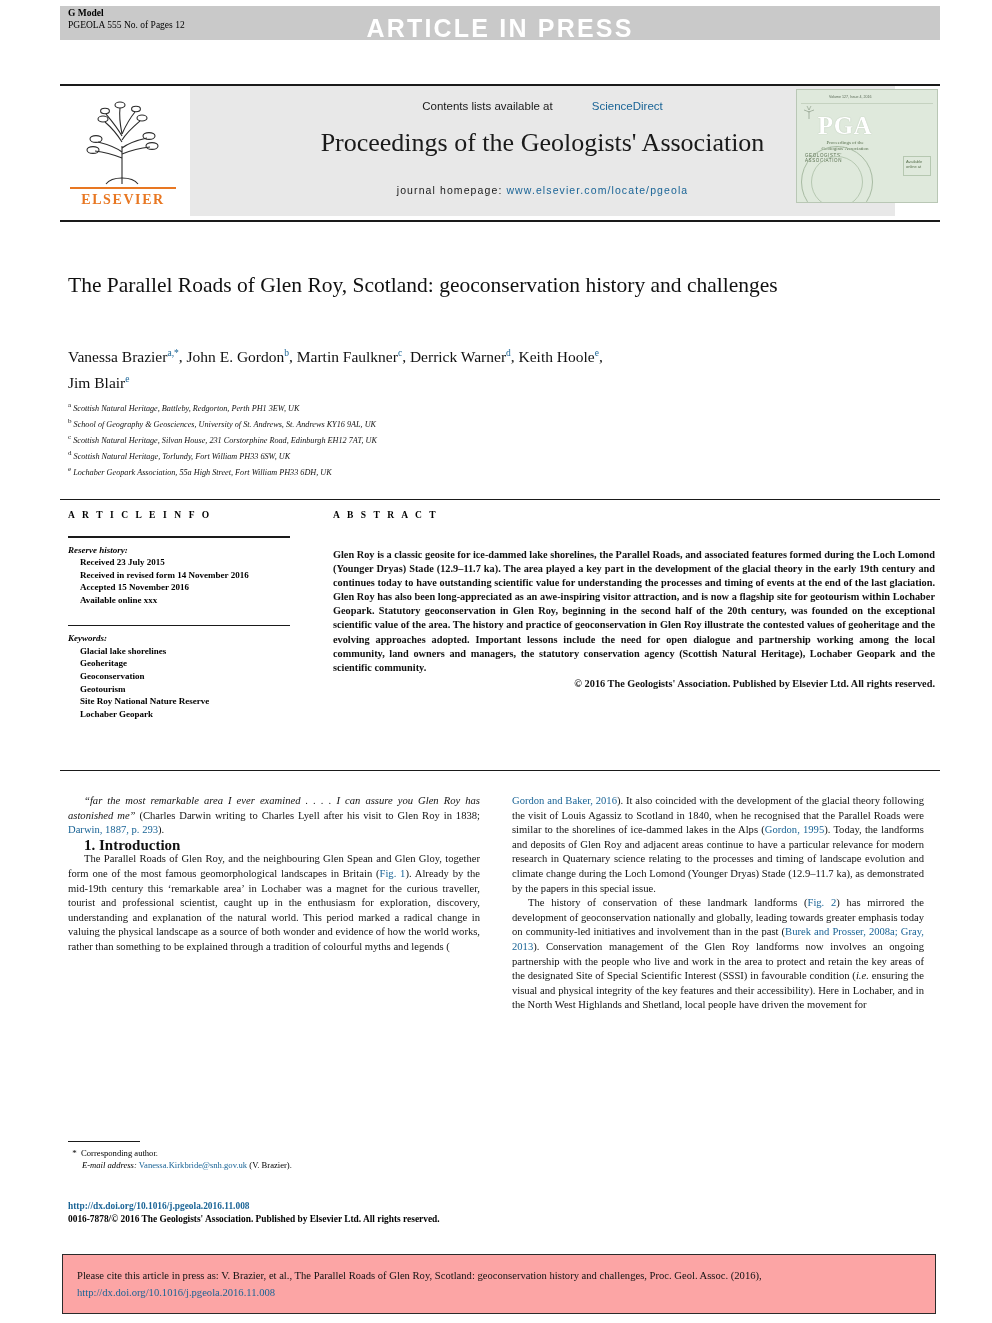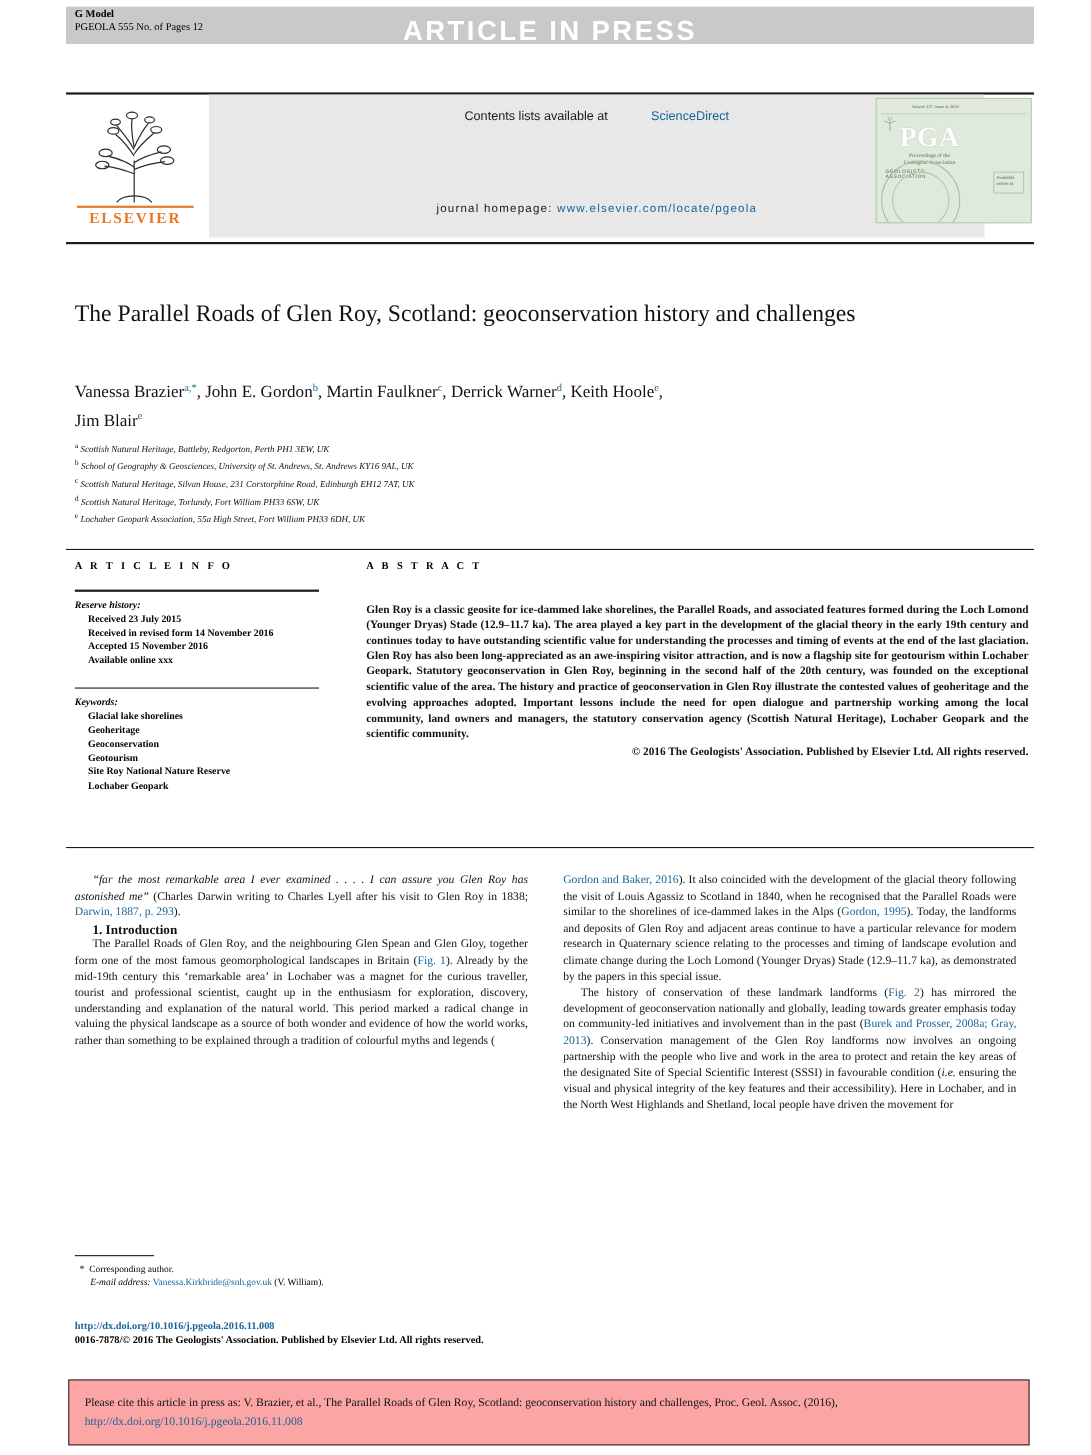--- a/index.html
+++ b/index.html
@@ -189,21 +189,21 @@
     position:absolute; top:794px; width:412px;
     font-family:"Liberation Serif", serif; font-size:10.6px; line-height:14.6px;
     text-align:justify; color:#111;
   }
   .col.left { left:68px; }
   .col.right { left:512px; }
   .col p { margin:0 0 0 0; text-indent:16px; }
   .col p.noind { text-indent:0; }
   .quote { font-style:italic; }
   .sec-head {
-    font-family:"Liberation Serif", serif; font-size:12px; font-weight:bold;
+    font-family:"Liberation Serif", serif; font-size:15px; font-weight:bold;
     margin:14px 0 11px 0; text-indent:0;
   }
   a.ref, .ref {
     color:#1a6496; text-decoration:none;
   }
 
   
   .fn-rule {
     position:absolute; left:68px; top:1141px; width:72px; height:1px; background:#1a1a1a;
   }
@@ -277,20 +277,21 @@
       </svg>
       <div class="els-rule"></div>
       <div class="els-word">ELSEVIER</div>
     </div>
 
     <div class="contents-line">
       <span>Contents lists available at</span>
       <a href="#">ScienceDirect</a>
     </div>
 
+    <div class="journal-title">Proceedings of the Geologists' Association</div>
 
     <div class="homepage">
       <span>journal homepage:</span>
       <span class="url">www.elsevier.com/locate/pgeola</span>
     </div>
 
     <div class="pga-cover">
       <div class="pga-topbar">
         <span class="tiny" style="left:28px;">Volume 127, Issue 4, 2016</span>
       </div>
@@ -374,21 +375,21 @@
 
   <div class="col right">
     <p class="noind"><span class="ref">Gordon and Baker, 2016</span><span>). It also coincided with the development of the glacial theory following the visit of Louis Agassiz to Scotland in 1840, when he recognised that the Parallel Roads were similar to the shorelines of ice-dammed lakes in the Alps (</span><span class="ref">Gordon, 1995</span><span>). Today, the landforms and deposits of Glen Roy and adjacent areas continue to have a particular relevance for modern research in Quaternary science relating to the processes and timing of landscape evolution and climate change during the Loch Lomond (Younger Dryas) Stade (12.9–11.7 ka), as demonstrated by the papers in this special issue.</span></p>
 
     <p><span>The history of conservation of these landmark landforms (</span><span class="ref">Fig. 2</span><span>) has mirrored the development of geoconservation nationally and globally, leading towards greater emphasis today on community-led initiatives and involvement than in the past (</span><span class="ref">Burek and Prosser, 2008a; Gray, 2013</span><span>). Conservation management of the Glen Roy landforms now involves an ongoing partnership with the people who live and work in the area to protect and retain the key areas of the designated Site of Special Scientific Interest (SSSI) in favourable condition (</span><i>i.e.</i><span> ensuring the visual and physical integrity of the key features and their accessibility). Here in Lochaber, and in the North West Highlands and Shetland, local people have driven the movement for</span></p>
   </div>
 
   <div class="fn-rule"></div>
   <div class="footnote">
     <div>&nbsp;&nbsp;<span class="star">*</span>&nbsp; <span>Corresponding author.</span></div>
-    <div style="padding-left:14px;"><span class="it">E-mail address:</span> <span class="ref">Vanessa.Kirkbride@snh.gov.uk</span> <span>(V. William).</span></div>
+    <div style="padding-left:14px;"><span class="it">E-mail address:</span> <span class="ref">Vanessa.Kirkbride@snh.gov.uk</span> <span>(V. Brazier).</span></div>
   </div>
 
   <div class="doi-line">
     <div class="u">http://dx.doi.org/10.1016/j.pgeola.2016.11.008</div>
     <div>0016-7878/© 2016 The Geologists' Association. Published by Elsevier Ltd. All rights reserved.</div>
   </div>
 
   <div class="cite-box">
     <div class="cite-text">
       <span>Please cite this article in press as: V. Brazier, et al., The Parallel Roads of Glen Roy, Scotland: geoconservation history and challenges, Proc. Geol. Assoc. (2016), </span><span class="u">http://dx.doi.org/10.1016/j.pgeola.2016.11.008</span>

